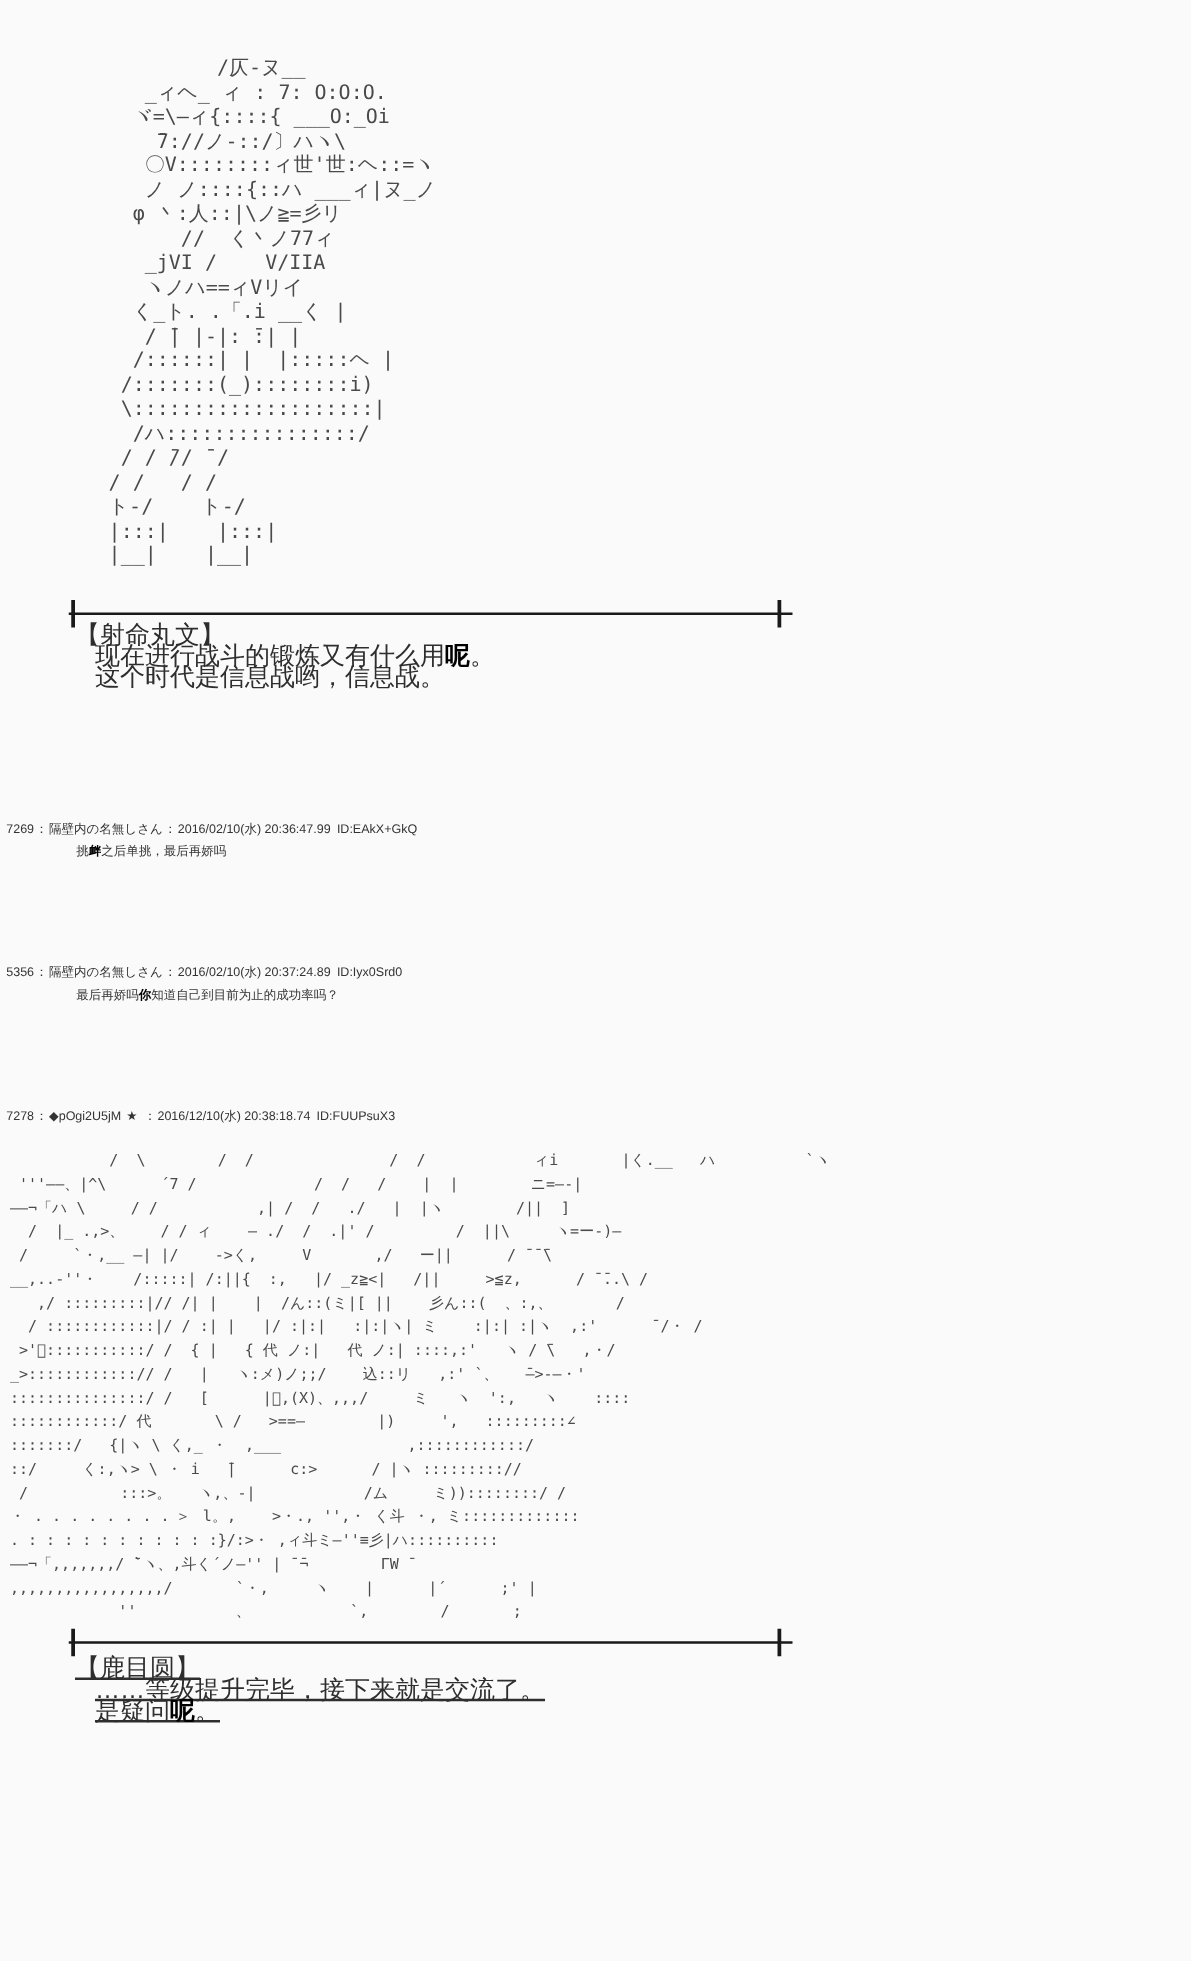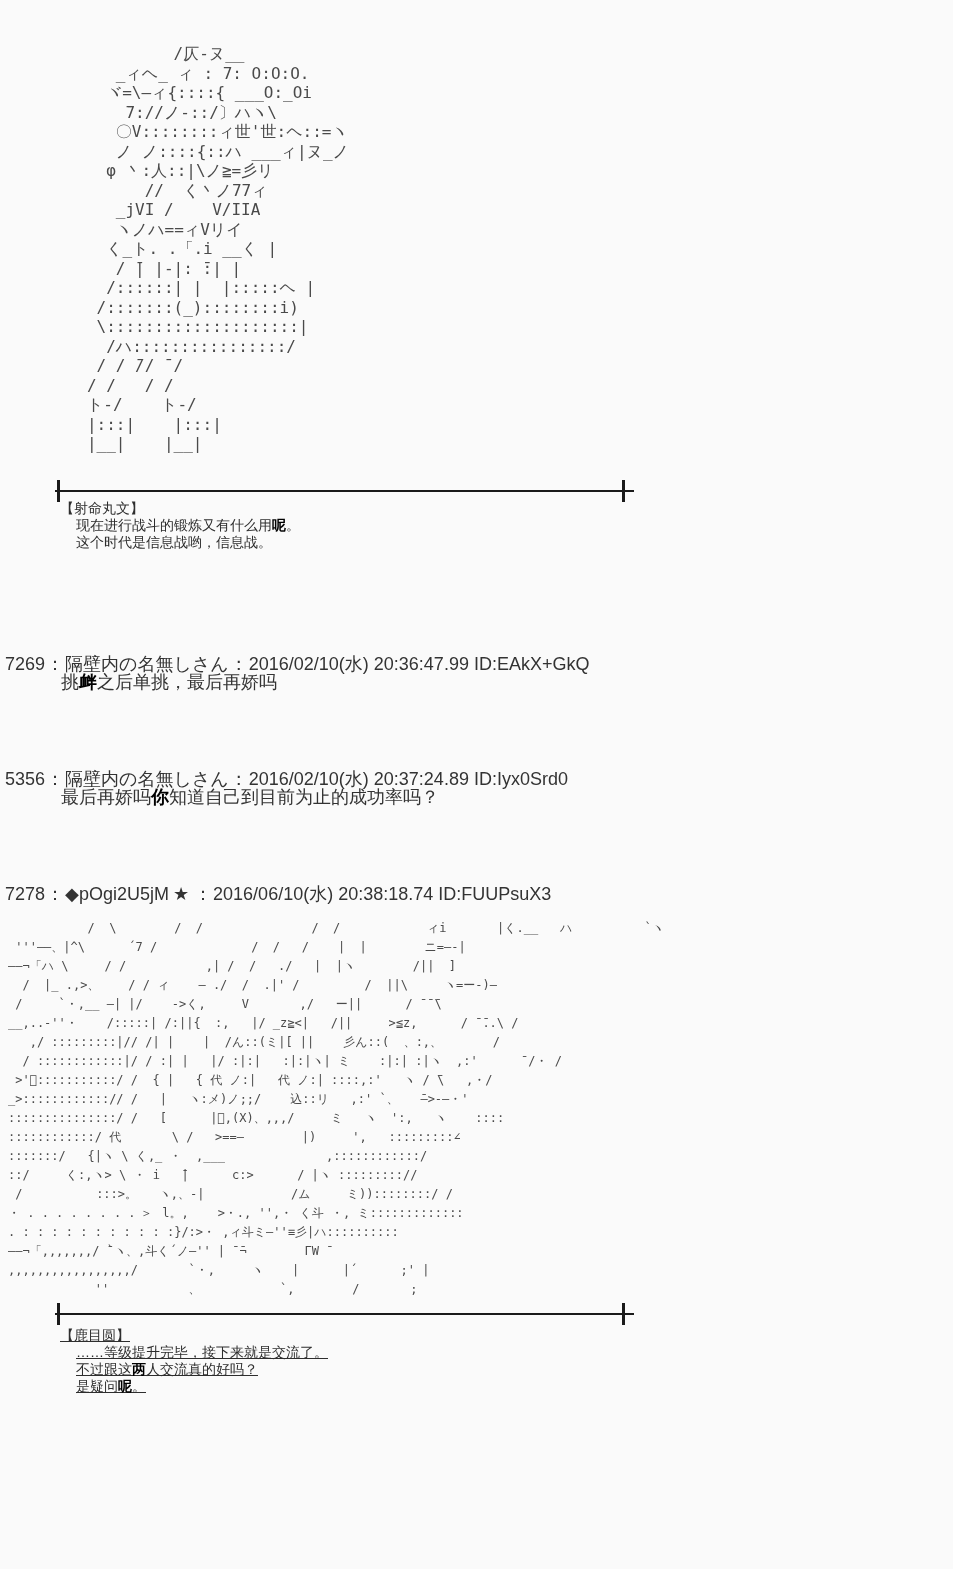--- a/index.html
+++ b/index.html
@@ -33,27 +33,27 @@
   }
   .divider-top{margin-top:36px;}
   .divider-bottom{margin-top:14px;}
   .tick{
     position:absolute;top:-10px;width:3px;height:22px;background:#1a1a1a;
   }
   .tick-l{left:2px;}
   .tick-r{right:9px;}
   .scene{
     margin:8px 0 0 60px;
-    font-size:14px;line-height:17px;
+    font-size:20px;line-height:17px;
   }
   .scene-bottom{margin-top:12px;text-decoration:underline;}
   .scene .line{margin-left:16px;}
   .b{font-weight:bold;color:#000;}
   .post{
-    font-size:18px;line-height:18px;
+    font-size:10px;line-height:18px;
     margin-left:5px;
     color:#333;
   }
   .post-1{margin-top:104px;}
   .post-2{margin-top:94px;}
   .post-3{margin-top:79px;}
   .post-4{margin-top:79px;}
   .post-header .pid{margin-left:5px;}
   .post-header .colon{margin:0 1px;}
   .post-header .star{margin:0 4px;}
@@ -107,21 +107,21 @@
 
   <div class="post post-3">
     <div class="post-header">
       <span class="pnum">5356</span><span class="colon">：</span><span class="pname">隔壁内の名無しさん</span><span class="colon">：</span><span class="pdate">2016/02/10(水) 20:37:24.89</span><span class="pid">ID:Iyx0Srd0</span>
     </div>
     <div class="post-body"><span>最后再娇吗</span><span class="b">你</span><span>知道自己到目前为止的成功率吗？</span></div>
   </div>
 
   <div class="post post-4">
     <div class="post-header">
-      <span class="pnum">7278</span><span class="colon">：</span><span class="diamond">◆</span><span class="pname">pOgi2U5jM</span><span class="star">★</span><span class="colon">：</span><span class="pdate">2016/06/10(水) 20:38:18.74</span><span class="pid">ID:FUUPsuX3</span>
+      <span class="pnum">7278</span><span class="colon">：</span><span class="diamond">◆</span><span class="pname">pOgi2U5jM</span><span class="star">★</span><span class="colon">：</span><span class="pdate">2016/12/10(水) 20:38:18.74</span><span class="pid">ID:FUUPsuX3</span>
     </div>
   </div>
 
   <pre class="aa aa-big">           /  \        /  /               /  /            ィi       |く.__   ハ          `ヽ
  '''――、|^\      ´7 /             /  /   /    |  |        ニ=―-|
 ――¬「ハ \     / /           ,| /  /   ./   |  |ヽ        /||  ]
   /  |_ .,&gt;、    / / ィ    ― ./  /  .|' /         /  ||\     ヽ=ー-)―
  /     `・,__ ―| |/    -&gt;く,     V       ,/   ー||      / ̄ ̄ ̄\
 __,..-''・    /:::::| /:||{  :,   |/ _z≧&lt;|   /||     &gt;≦z,      / ̄ ̄..\ /
    ,/ :::::::::|// /| |    |  /ん::(ミ|[ ||    彡ん::(  、:,、       /
@@ -140,17 +140,16 @@
             ''           、           `,        /       ;</pre>
 
   <div class="divider divider-bottom">
     <span class="tick tick-l"></span>
     <span class="tick tick-r"></span>
   </div>
 
   <div class="scene scene-bottom">
     <div class="speaker">【鹿目圆】</div>
     <div class="line"><span>……等级提升完毕，接下来就是交流了。</span></div>
-    <div class="line"><span>不过跟这</span><span class="b">两</span><span>人交流真的好吗？</span></div>
     <div class="line"><span>是疑问</span><span class="b">呢</span><span>。</span></div>
   </div>
 
 </div>
 
 </body></html>

